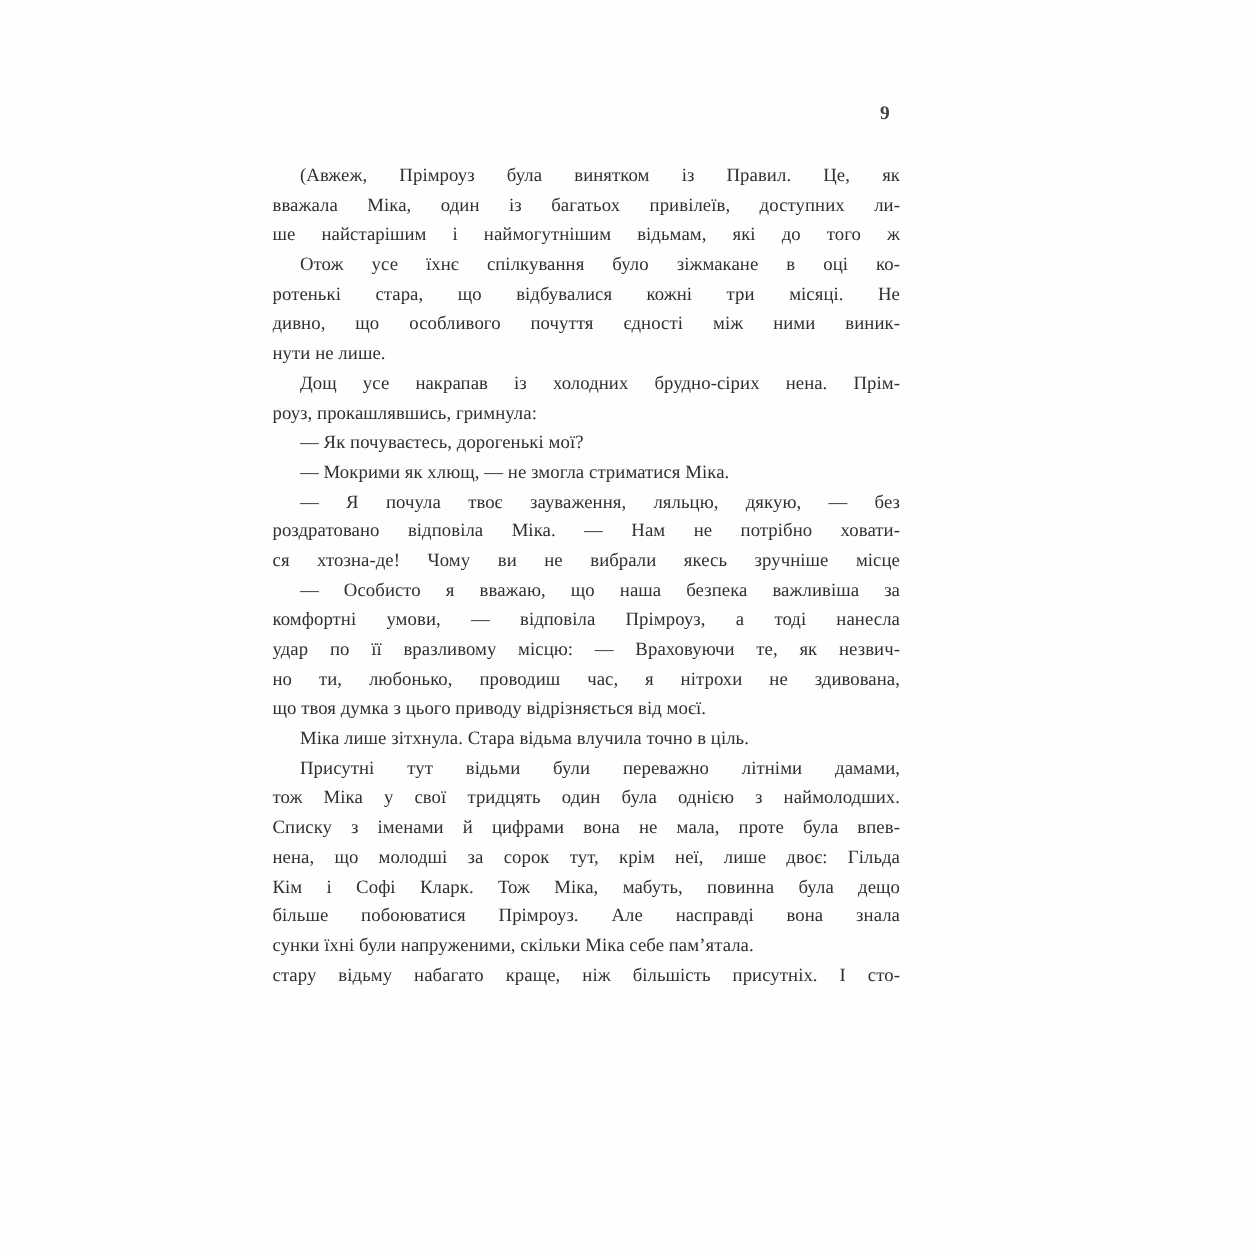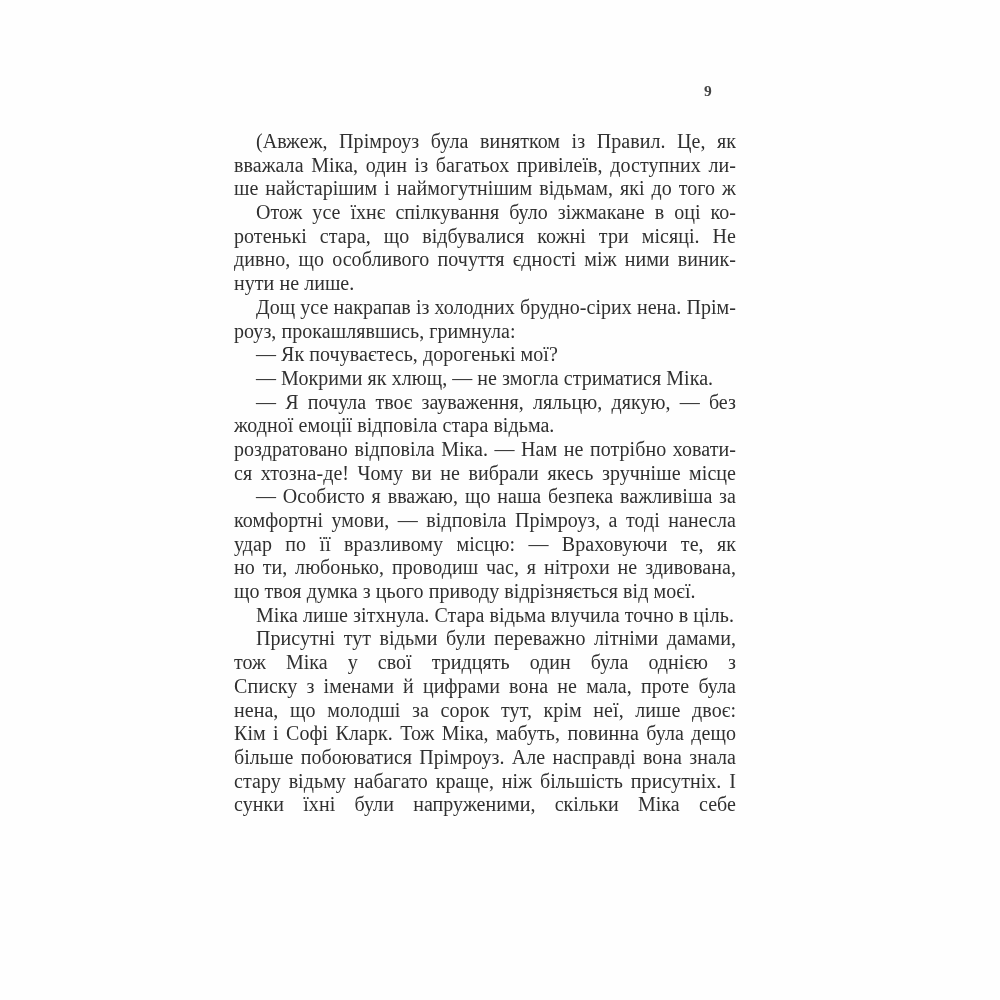--- a/index.html
+++ b/index.html
@@ -30,24 +30,24 @@
     left: 218px;
     width: 494px;
     text-align: right;
     font-size: 15.5px;
     font-weight: 700;
     color: var(--pagenum);
     letter-spacing: 0.3px;
   }
   .text-block {
     position: absolute;
-    left: 234px;
+    left: 218px;
     top: 130px;
     width: 502px;
-    font-size: 20px;
+    font-size: 15px;
     line-height: 23.7px;
     color: var(--text);
     letter-spacing: 0.05px;
   }
   .paragraph {
     margin: 0;
     padding: 0;
   }
   .line {
     height: 23.7px;
@@ -85,21 +85,20 @@
         <div class="line pend">роуз, прокашлявшись, гримнула:</div>
       </div>
       <div class="paragraph">
         <div class="line pstart pend">— Як почуваєтесь, дорогенькі мої?</div>
       </div>
       <div class="paragraph">
         <div class="line pstart pend">— Мокрими як хлющ, — не змогла стриматися Міка.</div>
       </div>
       <div class="paragraph">
         <div class="line pstart">— Я почула твоє зауваження, ляльцю, дякую, — без</div>
-        <div class="line pend">жодної емоції відповіла стара відьма.</div>
       </div>
       <div class="paragraph">
         <div class="line">роздратовано відповіла Міка. — Нам не потрібно ховати-</div>
         <div class="line">ся хтозна-де! Чому ви не вибрали якесь зручніше місце</div>
       </div>
       <div class="paragraph">
         <div class="line pstart">— Особисто я вважаю, що наша безпека важливіша за</div>
         <div class="line">комфортні умови, — відповіла Прімроуз, а тоді нанесла</div>
         <div class="line">удар по її вразливому місцю: — Враховуючи те, як незвич-</div>
         <div class="line">но ти, любонько, проводиш час, я нітрохи не здивована,</div>
@@ -108,17 +107,17 @@
       <div class="paragraph">
         <div class="line pstart pend">Міка лише зітхнула. Стара відьма влучила точно в ціль.</div>
       </div>
       <div class="paragraph">
         <div class="line pstart">Присутні тут відьми були переважно літніми дамами,</div>
         <div class="line">тож Міка у свої тридцять один була однією з наймолодших.</div>
         <div class="line">Списку з іменами й цифрами вона не мала, проте була впев-</div>
         <div class="line">нена, що молодші за сорок тут, крім неї, лише двоє: Гільда</div>
         <div class="line">Кім і Софі Кларк. Тож Міка, мабуть, повинна була дещо</div>
         <div class="line">більше побоюватися Прімроуз. Але насправді вона знала</div>
+        <div class="line pend">сунки їхні були напруженими, скільки Міка себе пам’ятала.</div>
         <div class="line">стару відьму набагато краще, ніж більшість присутніх. І сто-</div>
-        <div class="line pend">сунки їхні були напруженими, скільки Міка себе пам’ятала.</div>
       </div>
     </div>
 </div>
 
 </body></html>

